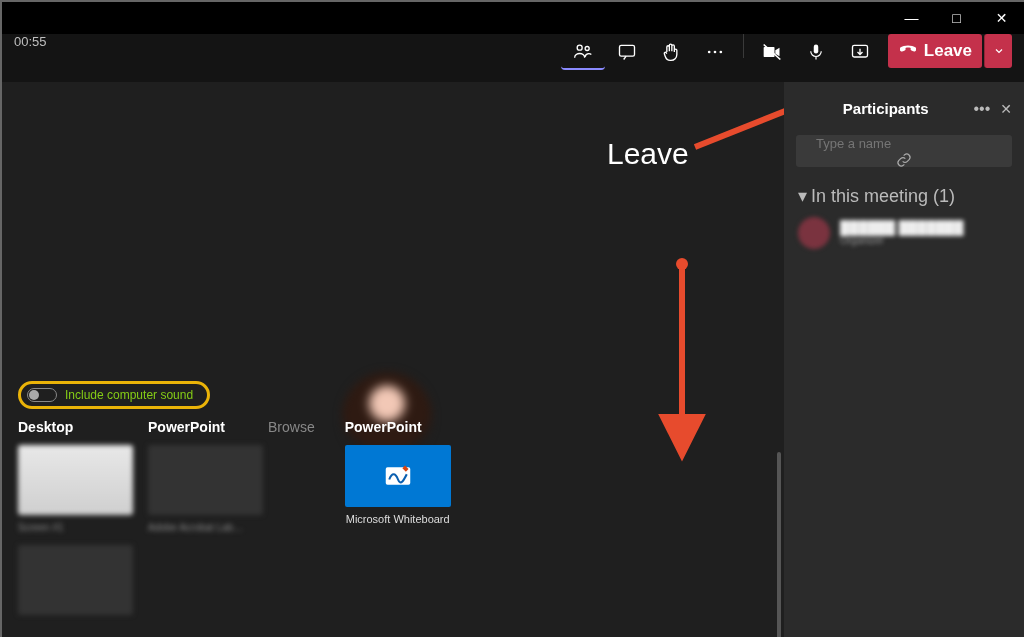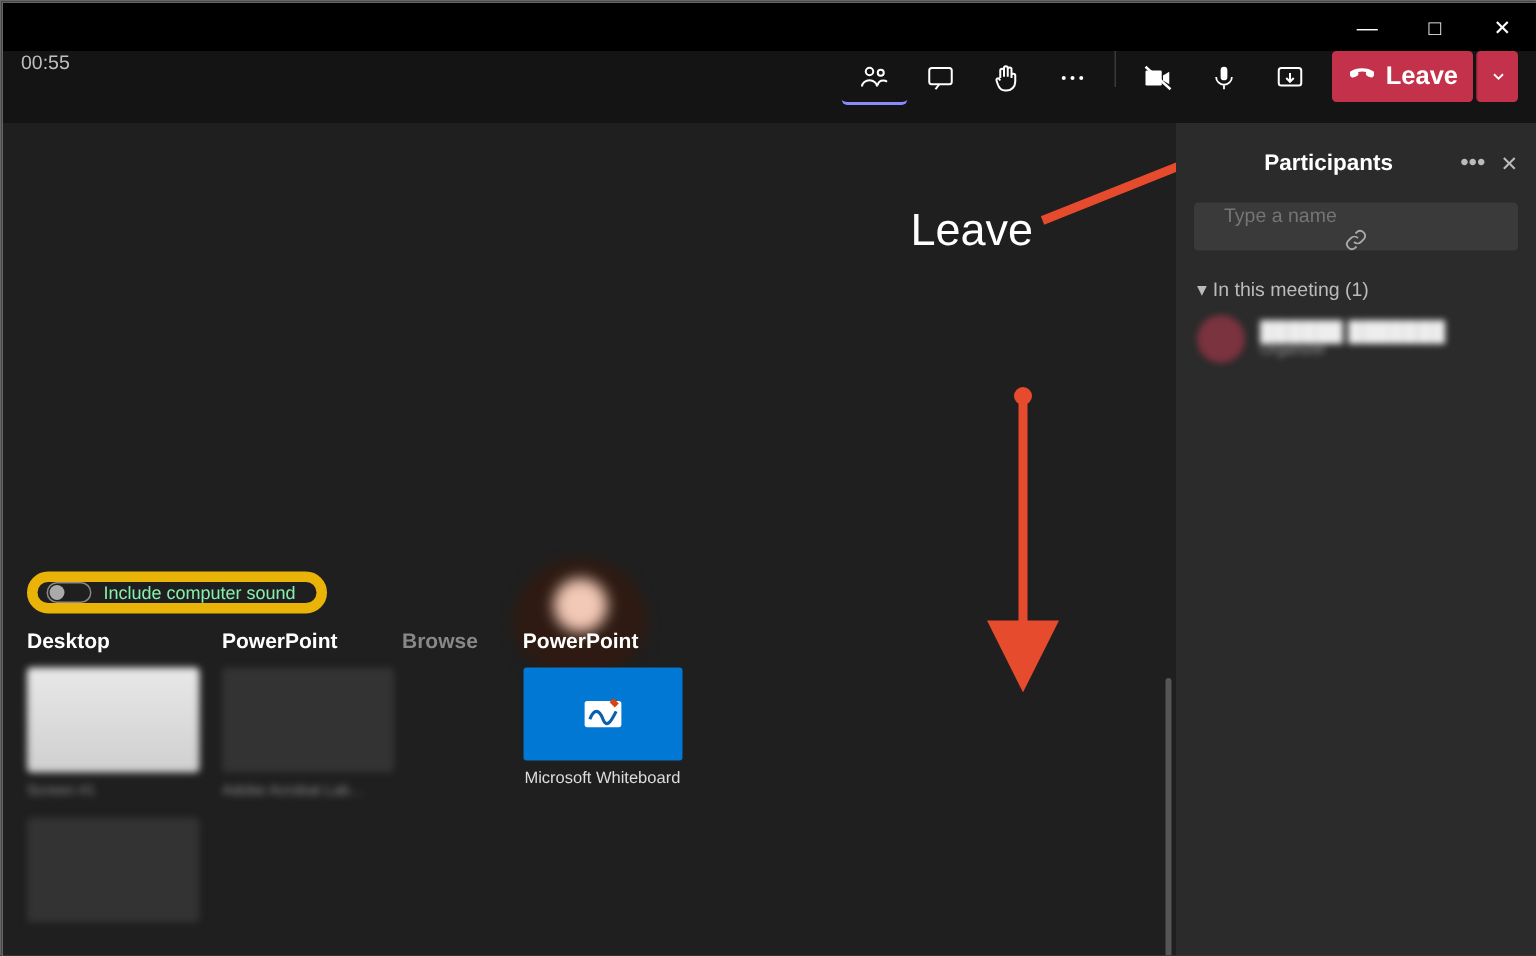--- a/index.html
+++ b/index.html
@@ -35,27 +35,27 @@
   .participants{width:240px;background:var(--panel);display:flex;flex-direction:column;}
 
   
   .share-label{position:absolute;top:55px;left:605px;font-size:30px;color:#fff;}
 
   
   .avatar{position:absolute;top:290px;left:340px;width:90px;height:90px;border-radius:50%;background:radial-gradient(circle at 50% 35%, #f2c8b6 0 18%, #2e1a12 30% 60%, #1d1d1d 72%);filter:blur(4px);}
 
   
   .share-tray{position:absolute;left:16px;right:0;bottom:16px;height:240px;}
-  .inc-sound{display:inline-flex;align-items:center;border:7px solid #eab308;border-radius:16px;height:28px;padding:0 14px 0 6px;font-size:12px;color:#86efac;margin-bottom:10px;}
+  .inc-sound{display:inline-flex;align-items:center;border:3px solid #eab308;border-radius:16px;height:28px;padding:0 14px 0 6px;font-size:12px;color:#84cc16;margin-bottom:10px;}
   .toggle{width:30px;height:14px;border:1px solid #888;border-radius:8px;margin-right:8px;position:relative;}
   .toggle::after{content:"";position:absolute;width:10px;height:10px;border-radius:50%;background:#aaa;left:1px;top:1px;}
 
   .tray-cols{display:flex;}
   .col h4{font-size:14px;font-weight:600;margin:0 0 10px 0;color:#fff;}
-  .col.browse h4{color:#888;font-weight:700;}
+  .col.browse h4{color:#888;font-weight:400;}
   .thumbs{display:flex;flex-wrap:wrap;gap:8px;width:260px;}
   .col.desktop .thumbs{width:130px;}
   .col.ppt .thumbs{width:120px;}
   .thumb{width:115px;height:70px;background:#333;border-radius:3px;filter:blur(2.5px);position:relative;}
   .thumb.light{background:linear-gradient(#e8e8e8,#cfcfcf);}
   .thumb.darkblue{background:#2a2a40;}
   .thumb .cap{position:absolute;left:0;right:0;bottom:-18px;font-size:10px;color:#888;white-space:nowrap;overflow:hidden;}
 
   .whiteboard-tile{width:106px;height:62px;background:var(--accent-blue);display:flex;align-items:center;justify-content:center;border-radius:2px;}
   .whiteboard-tile svg{width:28px;height:28px;}
@@ -64,21 +64,21 @@
 
   
   .stage .fakescroll{position:absolute;right:3px;top:370px;width:4px;height:220px;background:#555;border-radius:3px;}
 
   
   .participants .head{display:flex;align-items:center;padding:14px 12px 8px 14px;}
   .participants .head h3{font-size:15px;font-weight:700;margin:4px;flex:1;text-align:center;}
   .participants .head .dots{color:#bbb;font-size:16px;margin-right:10px;}
   .participants .search{margin:6px 12px;display:flex;align-items:center;background:#3a3a3a;border-radius:3px;height:32px;padding:0 8px;flex-direction:column;}
   .participants .search input{flex:1;background:transparent;border:none;outline:none;color:#ddd;font-size:13px;}
-  .participants .section{font-size:13px;color:#bbb;padding:12px 14px 6px 14px;}
+  .participants .section{font-size:18px;color:#bbb;padding:12px 14px 6px 14px;}
   .participants .entry{display:flex;align-items:center;padding:4px 14px;gap:10px;filter:blur(2.2px);}
   .entry .pavatar{width:32px;height:32px;border-radius:50%;background:#7a333f;}
   .entry .pname{font-size:13px;color:#eee;}
   .entry .psub{font-size:10px;color:#999;}
 
   
   svg.ann{position:absolute;top:0;left:0;width:100%;height:100%;pointer-events:none;}
 
 </style>
 </head>

